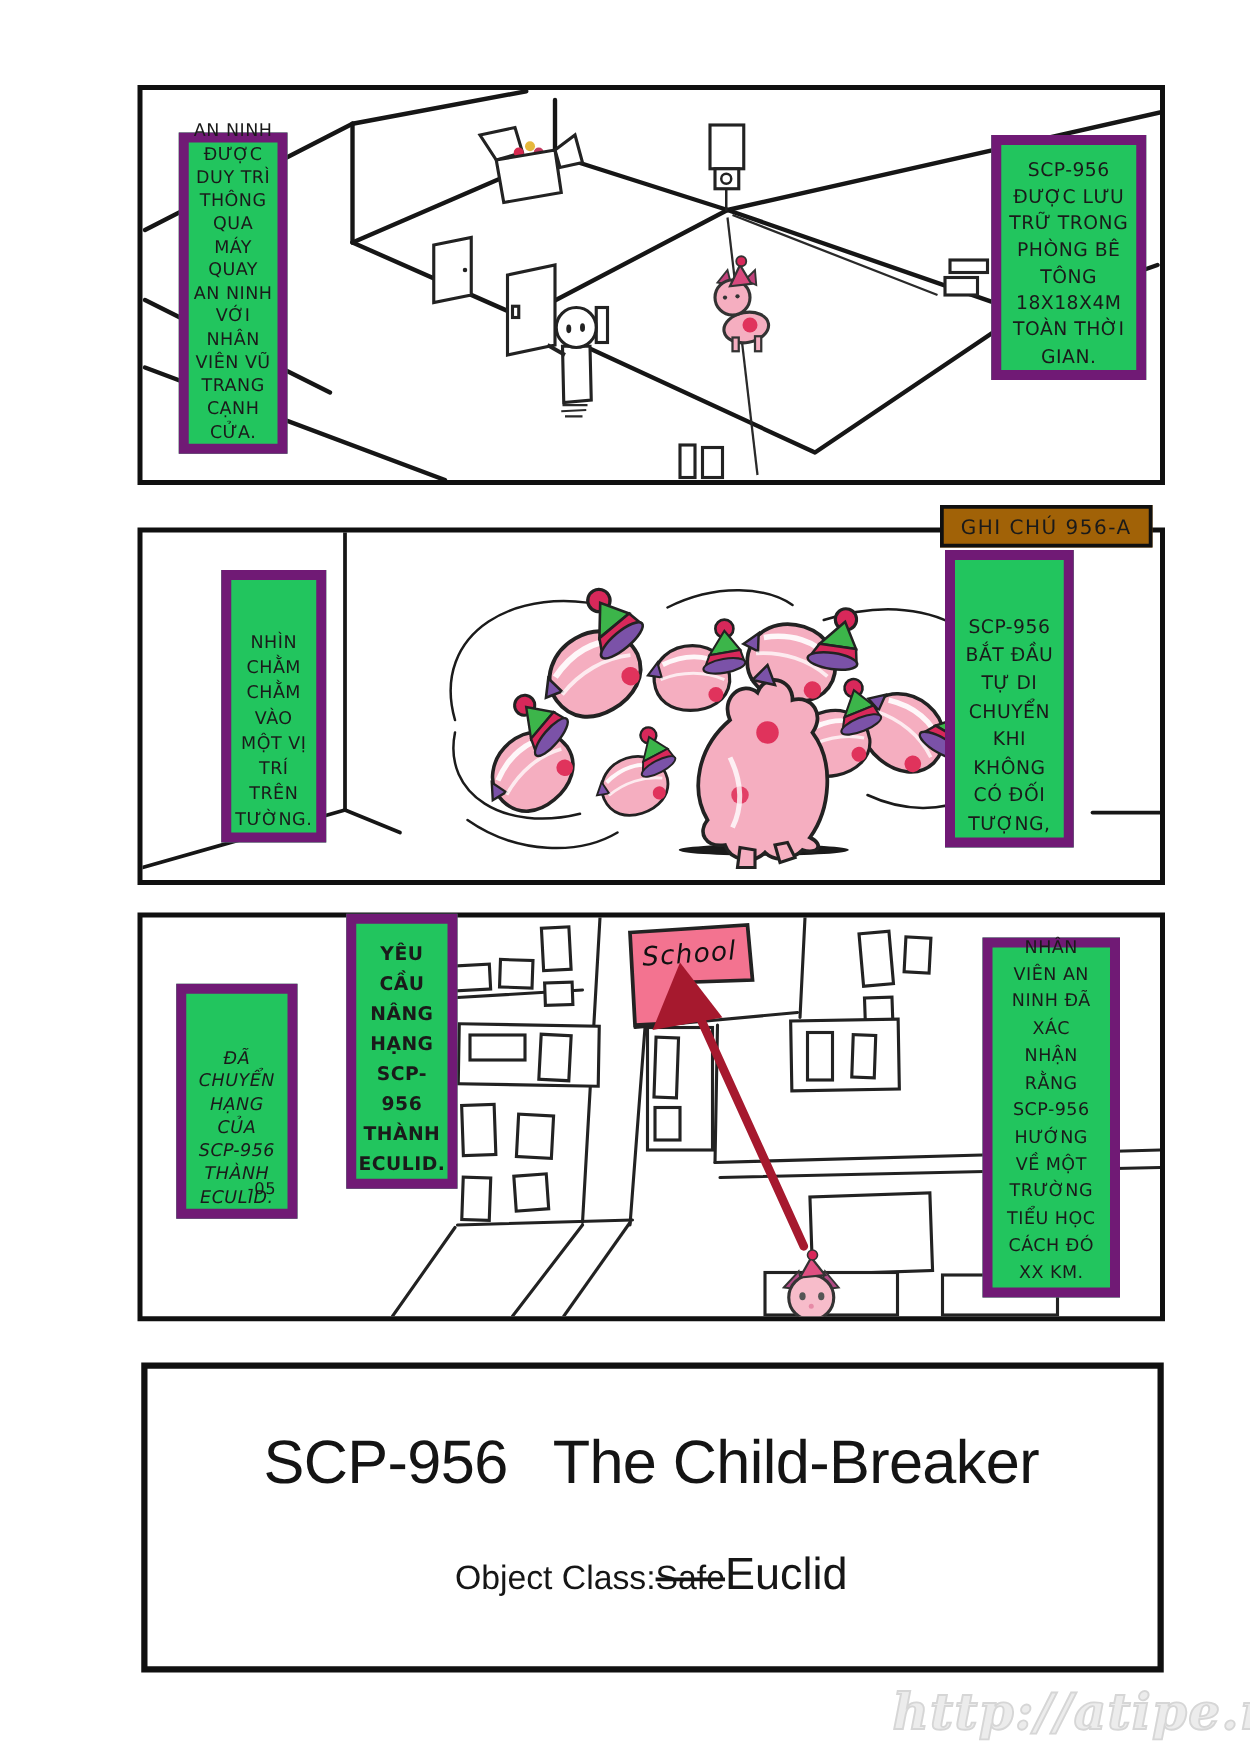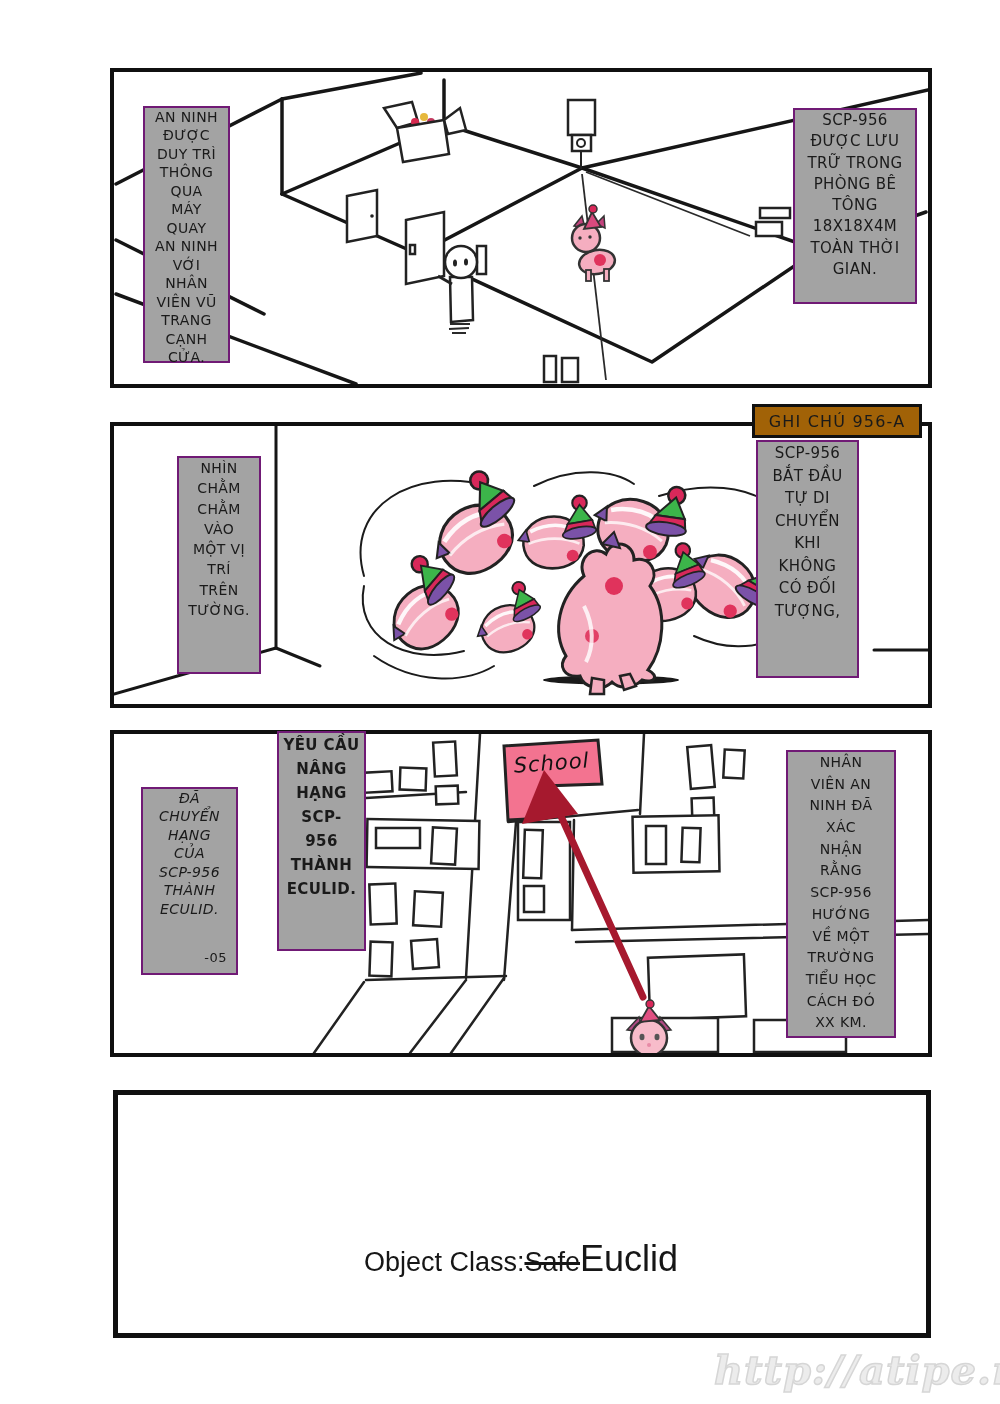--- a/index.html
+++ b/index.html
@@ -1,22 +1,22 @@
 <!DOCTYPE html>
 <html><head>
 <meta charset="utf-8">
 <style>
   html,body{margin:0;padding:0;}
   body{width:1000px;height:1404px;background:#fdfdfd;position:relative;
        font-family:"DejaVu Sans",sans-serif;color:#1a1a1a;overflow:hidden;}
   .page{position:absolute;inset:0;background:#ffffff;}
   .panel{position:absolute;background:#fff;border:4px solid #101010;box-sizing:content-box;}
   .panel svg{position:absolute;left:0;top:0;}
-  .cap{position:absolute;background:#a3a3a3;border:2px solid #701a75;z-index:3;
-       display:flex;align-items:flex-start;justify-content:center;text-align:center;box-sizing:border-box;}
+  .cap{position:absolute;background:#22c55e;border:8px solid #701a75;z-index:3;
+       display:flex;align-items:flex-end;justify-content:center;text-align:center;box-sizing:border-box;}
   .cap .t{white-space:pre-line;letter-spacing:.4px;line-height:1.32;}
   .note-italic .t{font-style:italic;}
   .sig{position:absolute;right:9px;bottom:8px;font-size:13px;letter-spacing:.5px;}
   .lbl{position:absolute;background:#a16207;border:3px solid #101010;z-index:4;
        display:flex;align-items:center;justify-content:center;font-size:16px;
        letter-spacing:1.2px;box-sizing:border-box;}
   .title-row{position:absolute;left:117px;top:1142px;width:808px;text-align:center;z-index:3;
        font-family:"Liberation Sans",sans-serif;font-size:49px;color:#141414;letter-spacing:-.5px;}
   .title-row .gap{display:inline-block;width:36px;}
   .objclass{position:absolute;left:117px;top:1238px;width:808px;z-index:3;
@@ -329,20 +329,23 @@
 TRƯỜNG
 TIỂU HỌC
 CÁCH ĐÓ
 XX KM.</div>
   </div>
 
   <section class="panel" style="left:113px;top:1090px;width:808px;height:238px;border-width:5px;">
   </section>
 
 
+  <div class="title-row">
+    <span>SCP-956</span><span class="gap"></span><span>The Child-Breaker</span>
+  </div>
 
   <div class="objclass">
     <span class="lab">Object Class:</span>
     <span class="old">Safe</span>
     <span class="new">Euclid</span>
   </div>
 
   <div class="watermark">http://atipe.net/</div>
 
 </div>

